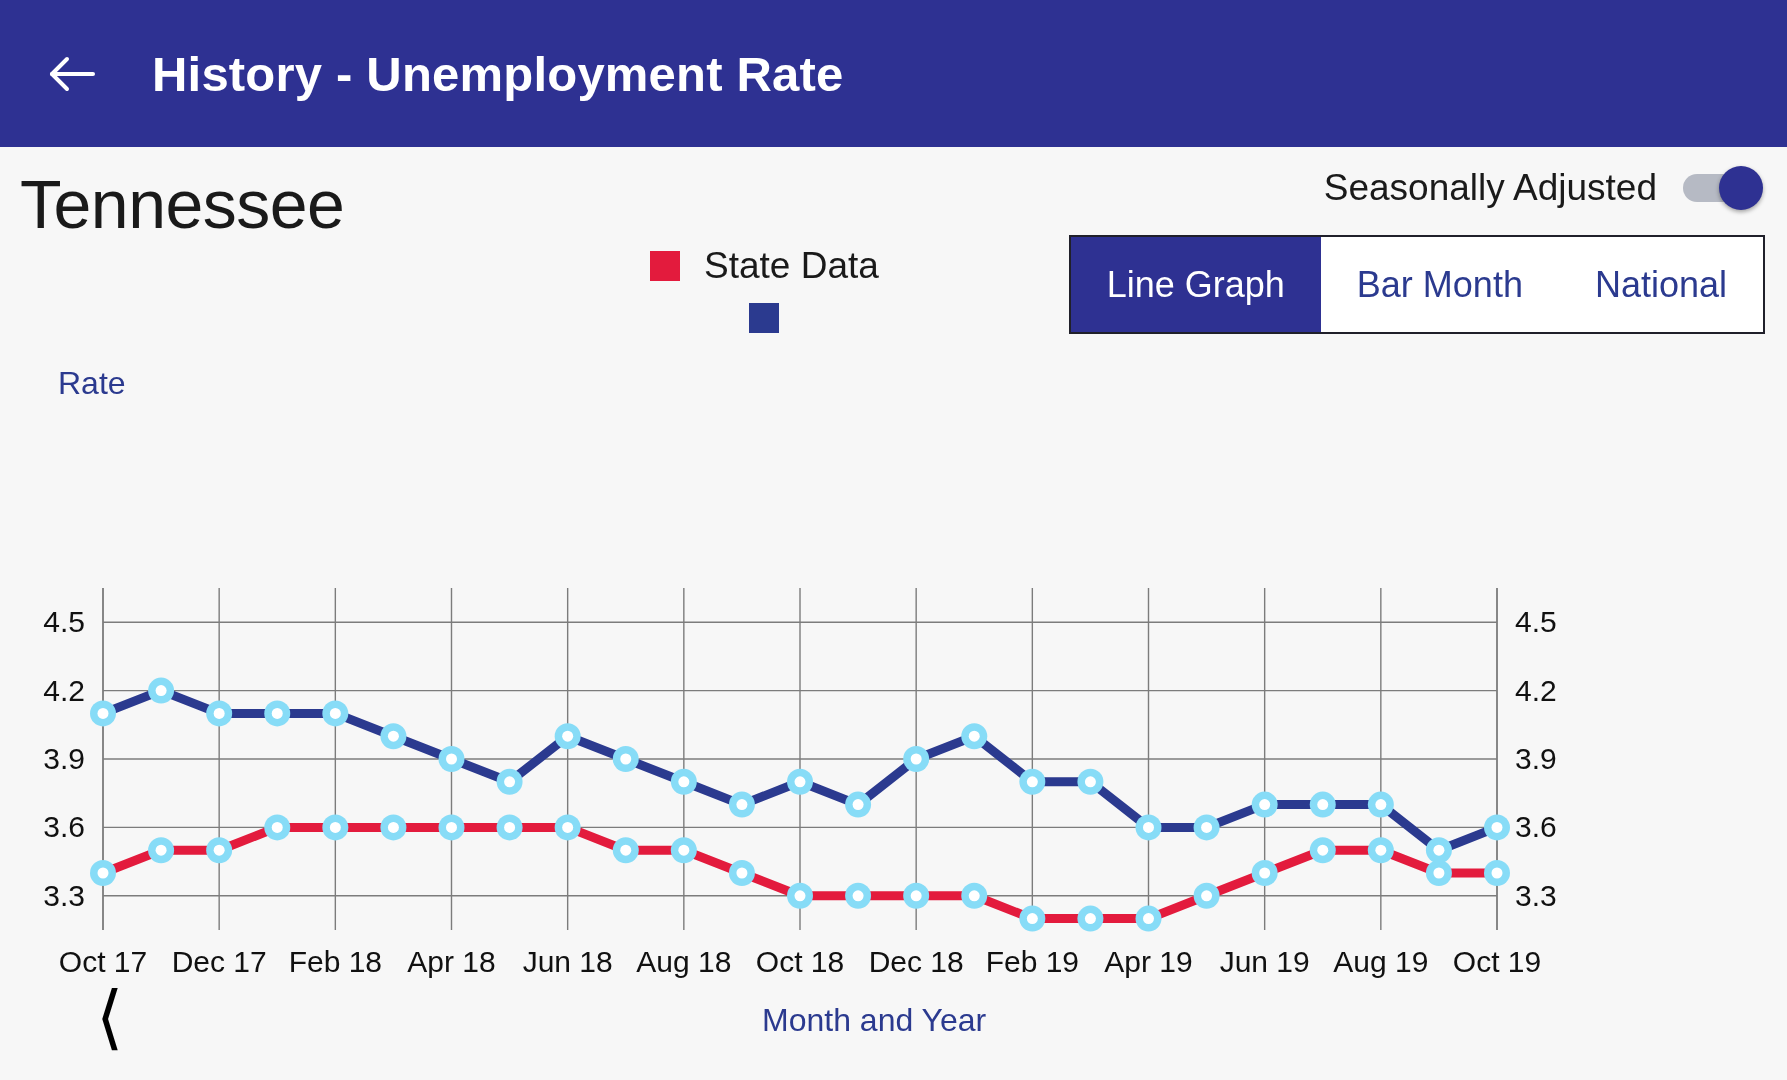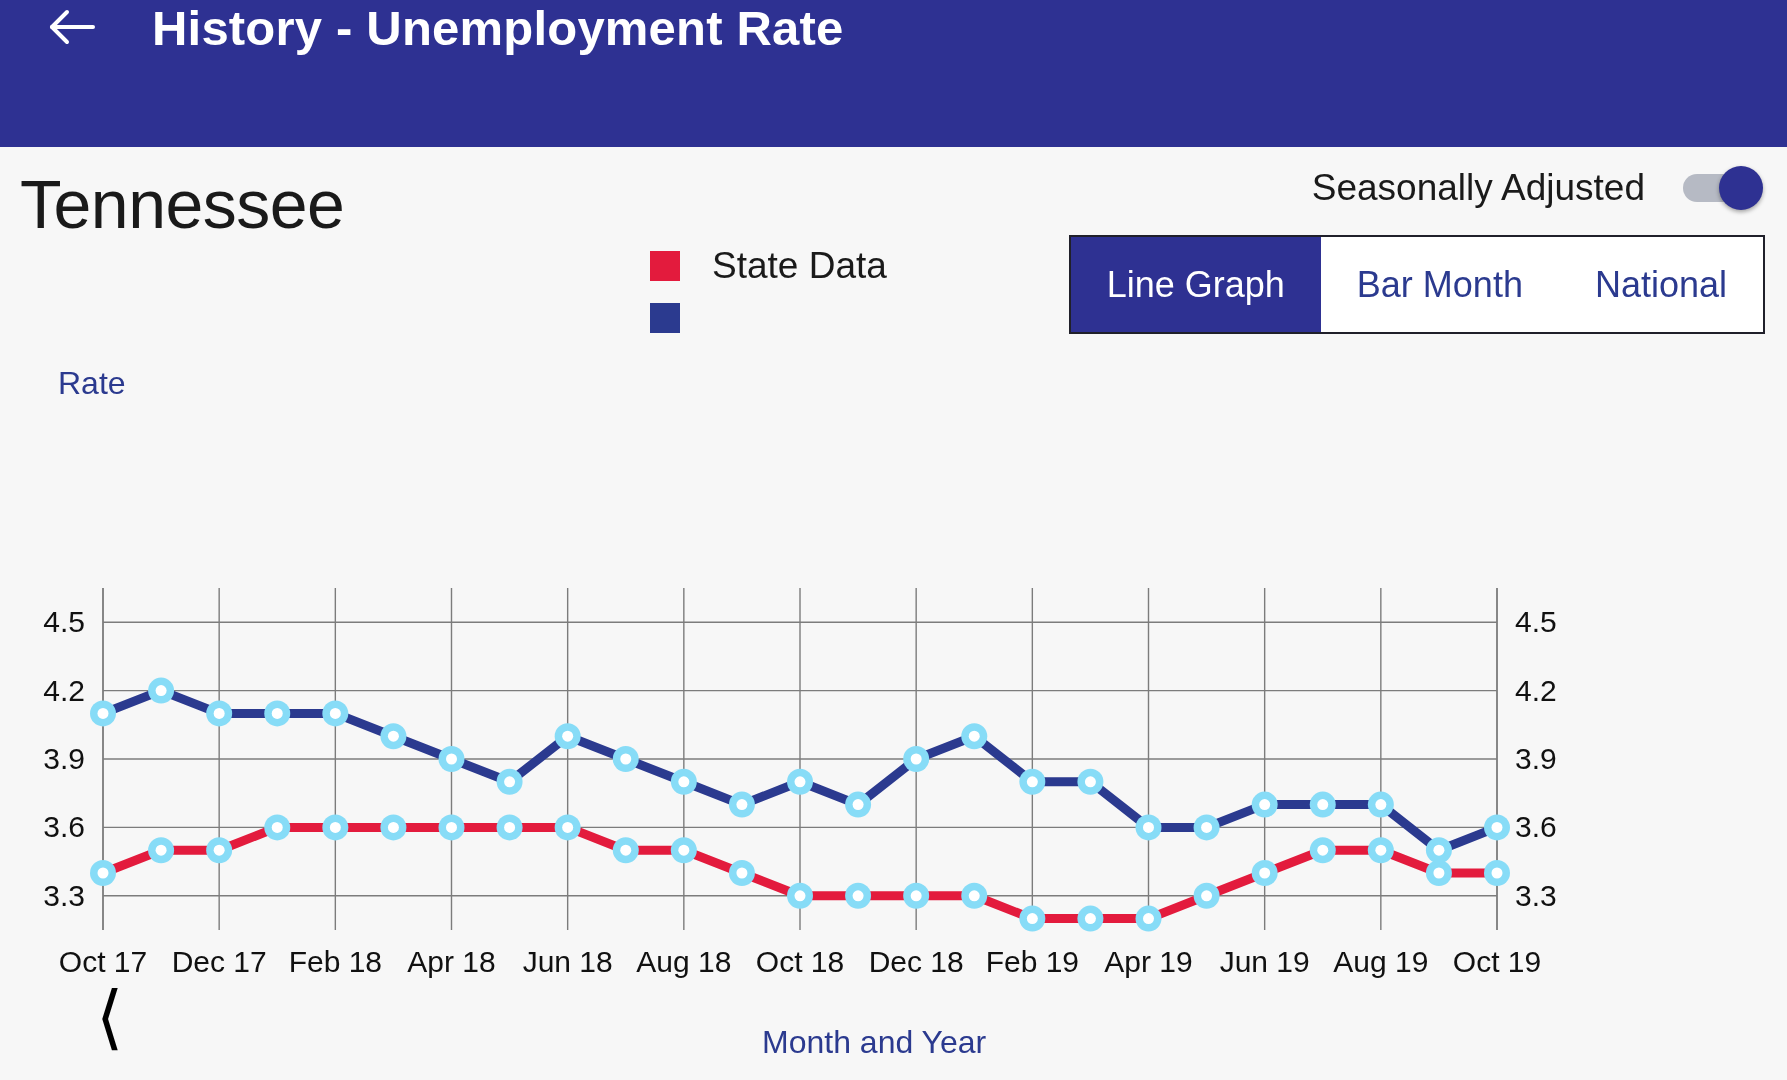--- a/index.html
+++ b/index.html
@@ -7,21 +7,21 @@
     width: 1787px; height: 1080px;
     background: #f7f7f7;
     font-family: "Liberation Sans", sans-serif;
     overflow: hidden;
   }
   
   #app-bar {
     height: 147px;
     background: #2e3192;
     display: flex;
-    align-items: flex-start;
+    align-items: center;
     padding-left: 46px;
     gap: 52px;
   }
   #back-arrow {
     width: 54px; height: 54px;
     display: flex; align-items: center; justify-content: center;
     cursor: pointer;
   }
   #app-title {
     color: #ffffff;
@@ -43,21 +43,21 @@
     color: #1a1a1a;
     font-weight: normal;
     letter-spacing: -0.5px;
   }
   
   #sa-row {
     position: absolute;
     right: 24px; top: 20px;
     display: flex;
     align-items: center;
-    gap: 38px;
+    gap: 26px;
   }
   #sa-label { font-size: 37px; color: #1a1a1a; white-space: nowrap; }
   #sa-toggle {
     position: relative;
     width: 80px; height: 36px;
     cursor: pointer;
   }
   #sa-track {
     position: absolute; left: 0; top: 4px;
     width: 68px; height: 28px;
@@ -73,21 +73,21 @@
     box-shadow: 0 2px 4px rgba(0,0,0,.35);
   }
   
   #legend {
     position: absolute;
     left: 650px; top: 98px;
     display: flex;
     flex-direction: column;
     gap: 16px;
   }
-  .legend-item { display: flex; align-items: center; gap: 32px; }
+  .legend-item { display: flex; align-items: center; gap: 24px; justify-content: center; }
   .legend-swatch { width: 30px; height: 30px; flex: 0 0 auto; }
   .legend-text { font-size: 37px; color: #1a1a1a; white-space: nowrap; }
   
   #view-switcher {
     position: absolute;
     right: 22px; top: 88px;
     display: flex;
     border: 2px solid #20202a;
     background: #ffffff;
     height: 99px;
@@ -110,21 +110,21 @@
     pointer-events: none;
   }
   #y-axis-title {
     position: absolute;
     left: 58px; top: 218px;
     font-size: 32px;
     color: #2b3a8f;
   }
   #x-axis-title {
     position: absolute;
-    left: 762px; top: 877px;
+    left: 762px; top: 855px;
     font-size: 32px;
     color: #2b3a8f;
   }
   #prev-chevron {
     position: absolute;
     left: 96px; top: 835px;
     font-size: 70px;
     line-height: 1;
     color: #000000;
     cursor: pointer;

